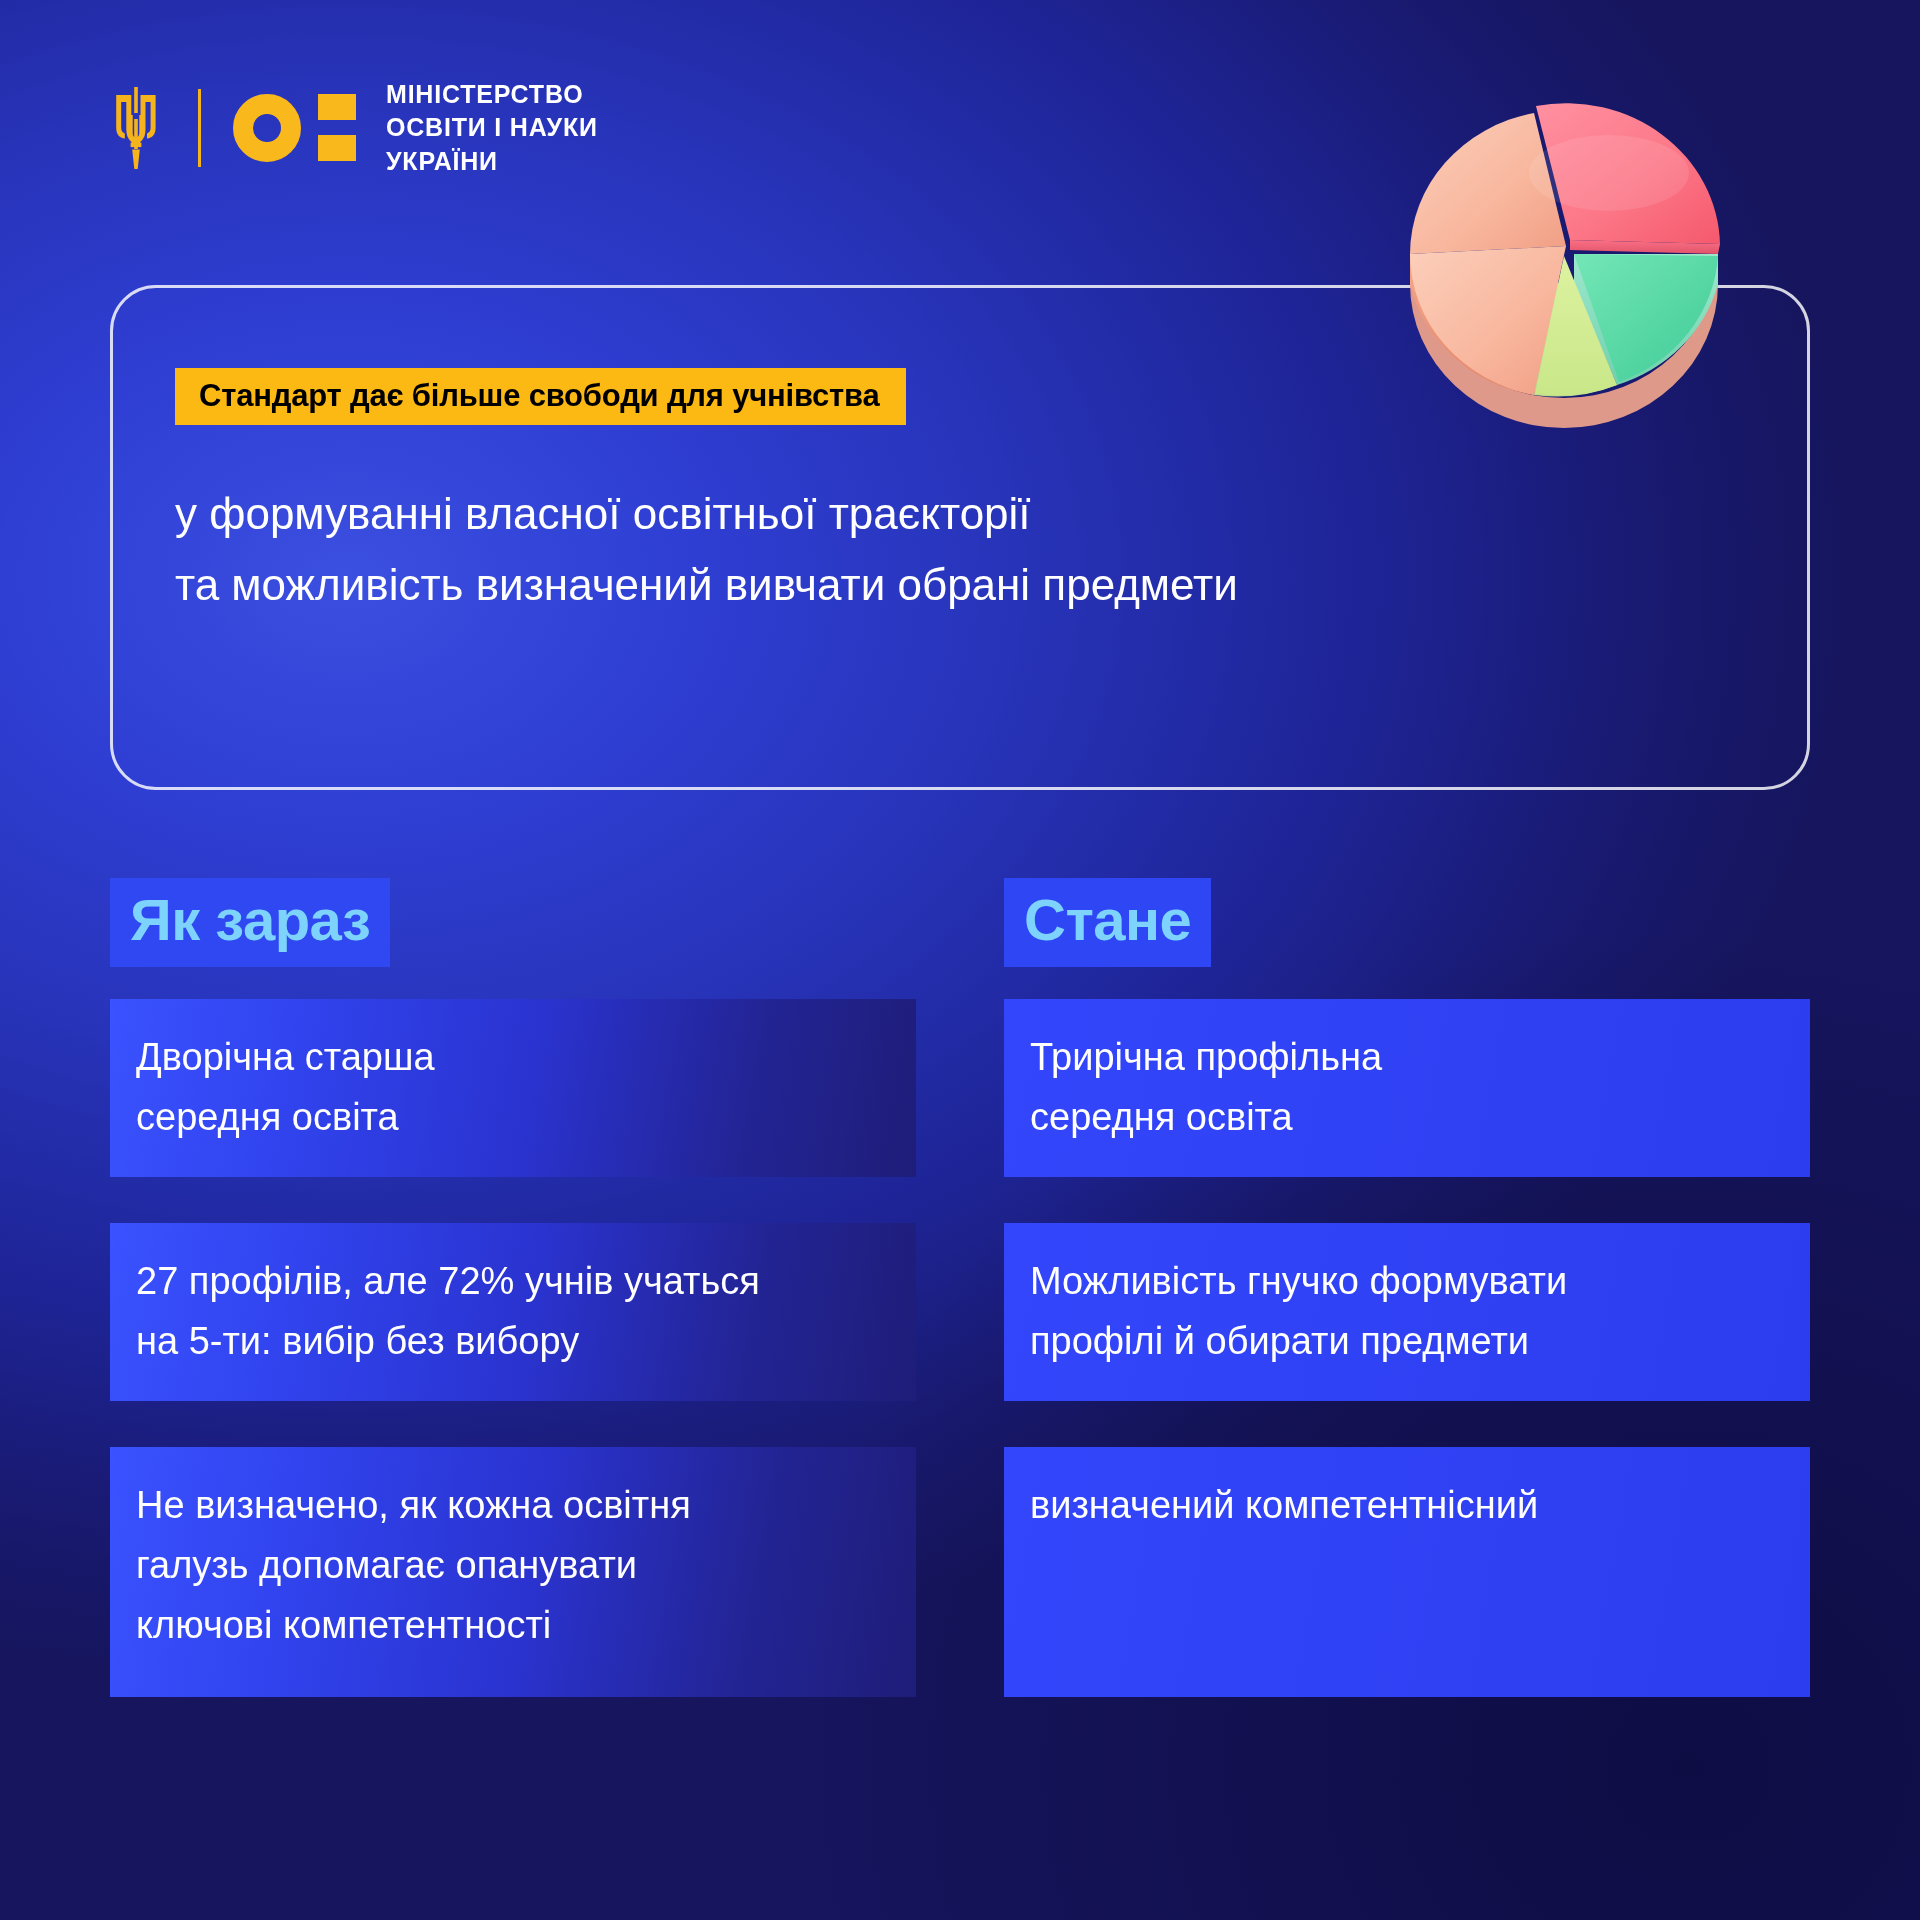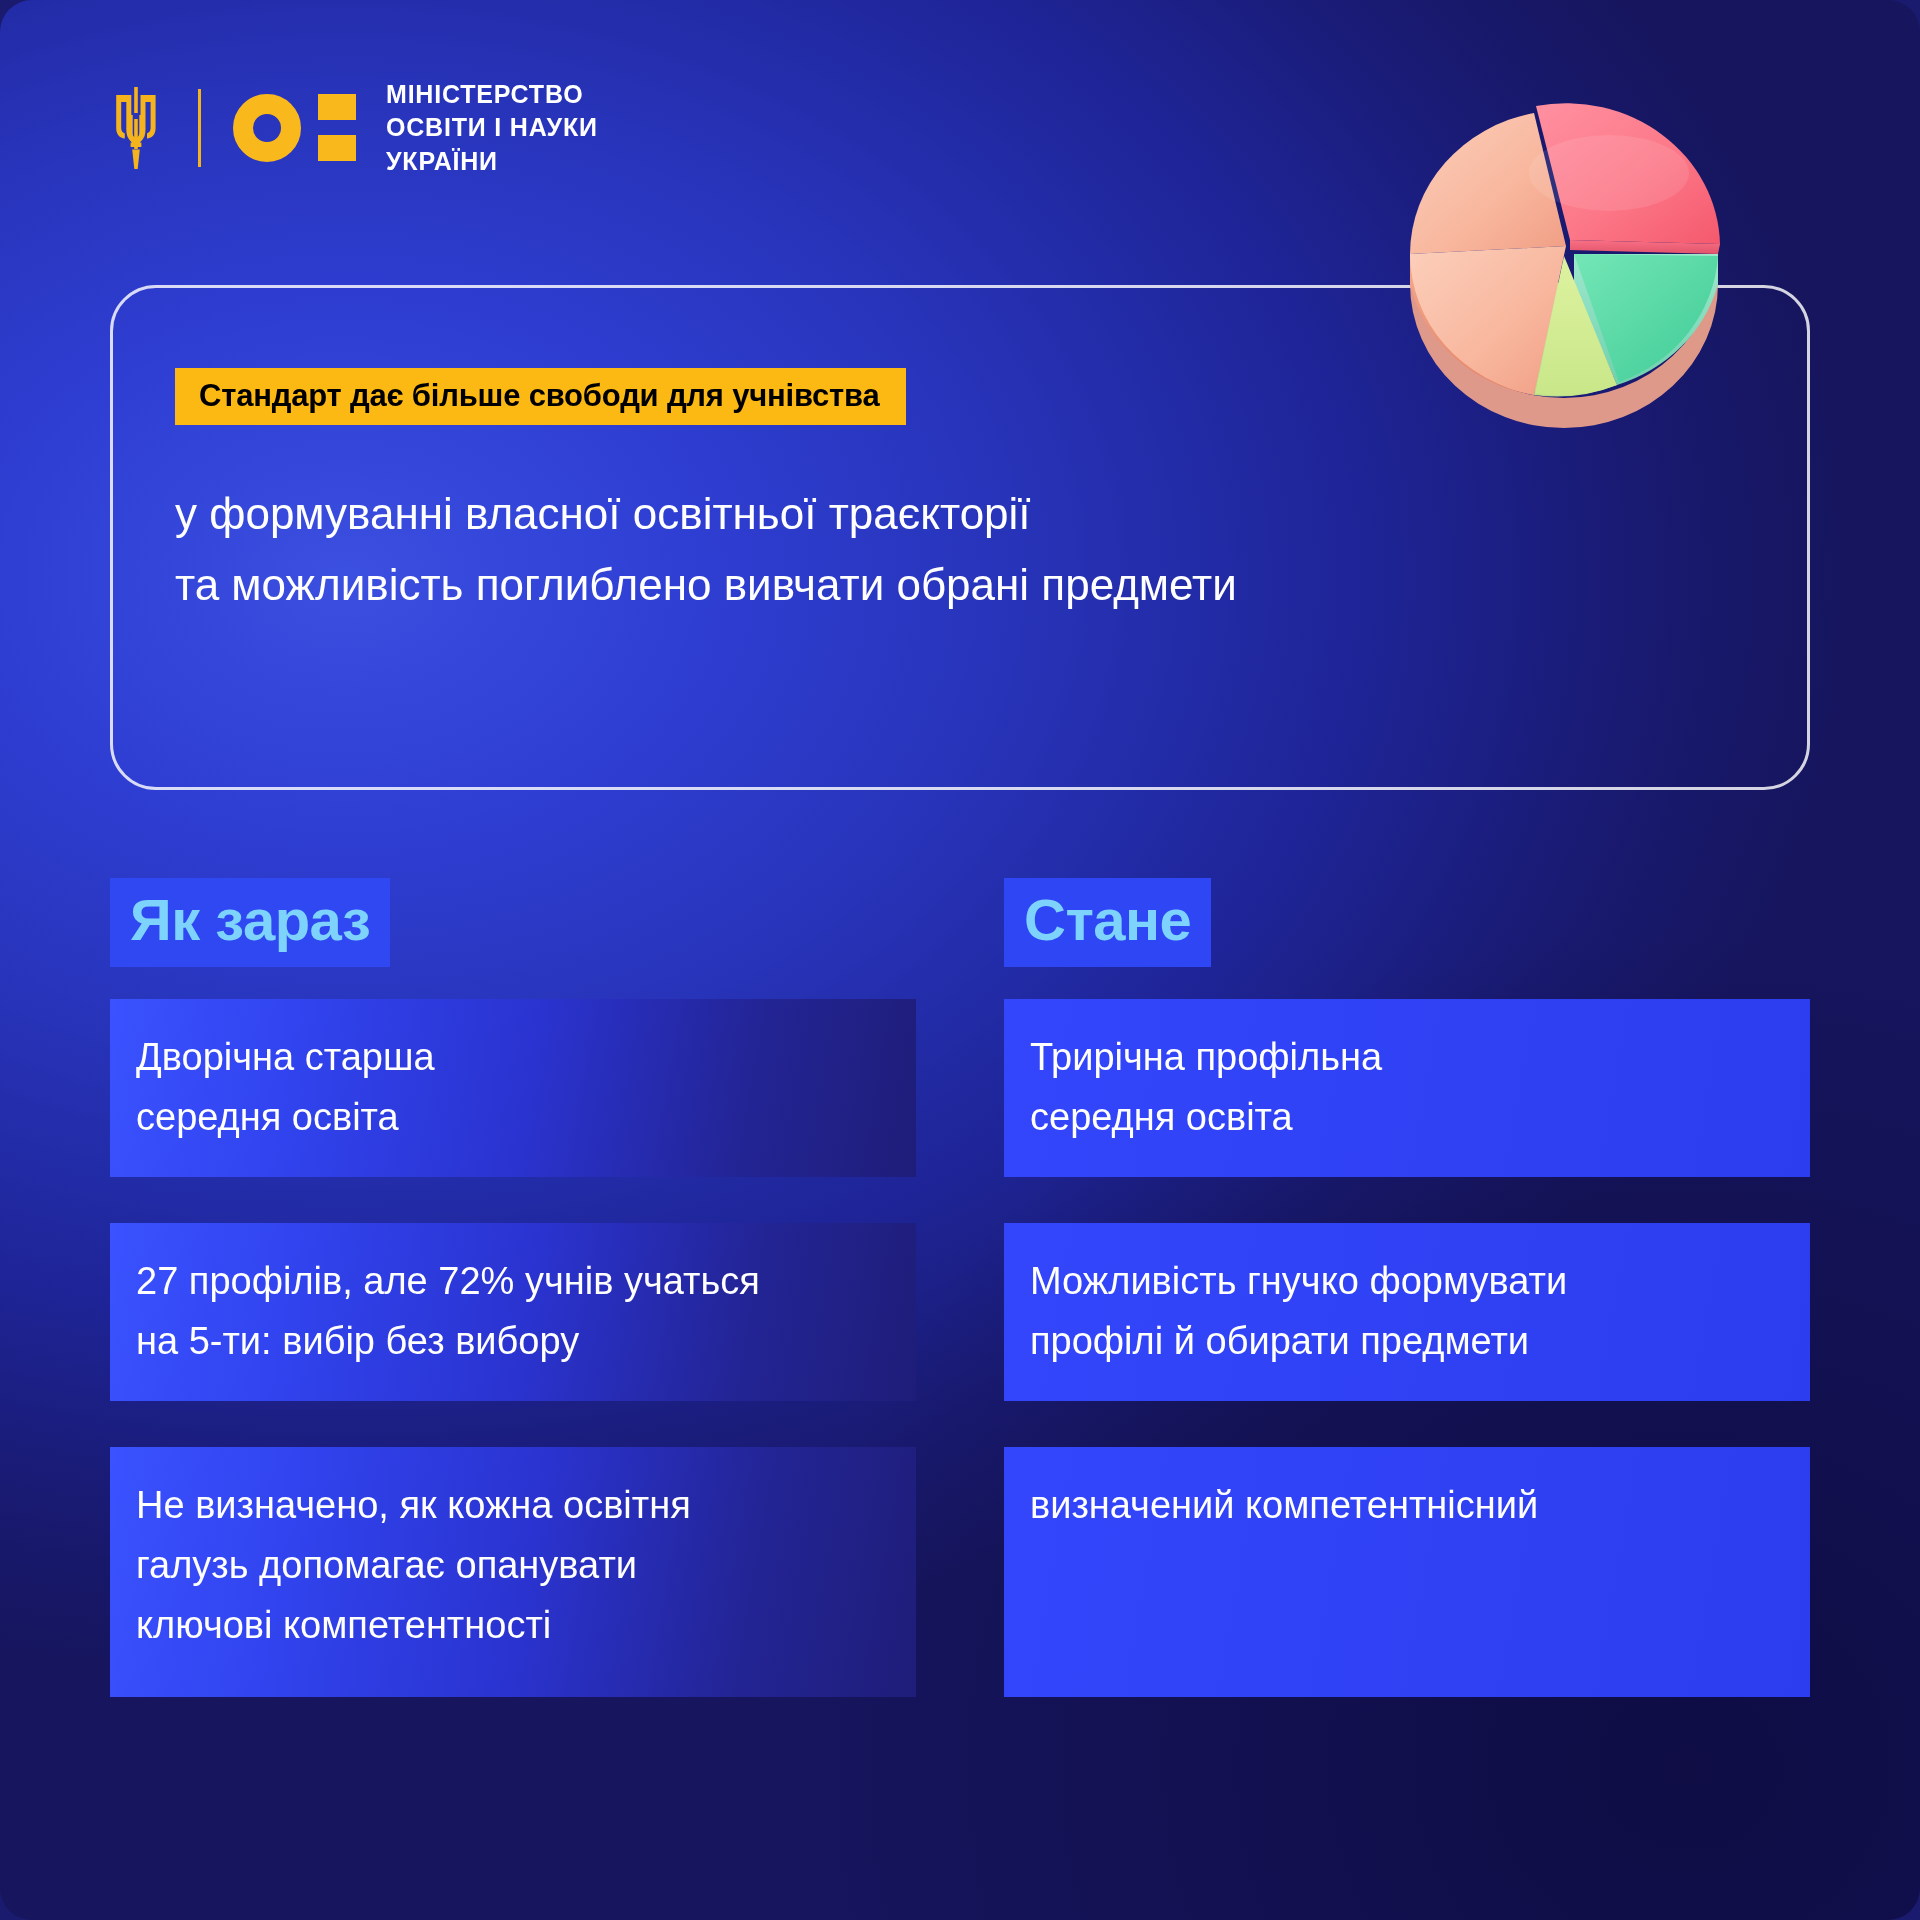--- a/index.html
+++ b/index.html
@@ -13,21 +13,20 @@
   .canvas {
     position: relative;
     width: 1920px;
     height: 1920px;
     overflow: hidden;
     font-family: "Liberation Sans", "DejaVu Sans", sans-serif;
     
     background:
       radial-gradient(ellipse 1500px 1100px at 18% 30%, #3b4fe0 0%, #2f3fd4 22%, #2733b8 45%, #1e2496 68%, #191a72 86%, #16155e 100%),
       linear-gradient(160deg, #2c3ad0 0%, #23269f 45%, #191a6e 100%);
-    border-radius: 32px;
   }
   
   .canvas::after {
     content: "";
     position: absolute; inset: 0;
     background: radial-gradient(ellipse 1300px 1200px at 88% 92%, rgba(12,10,60,0.78) 0%, rgba(14,12,66,0.45) 38%, rgba(20,20,90,0.0) 70%);
     pointer-events: none;
   }
   .canvas > * { position: relative; z-index: 2; }
 
@@ -267,21 +266,21 @@
       <path d="M190 188 L243 317 A154 144 0 0 1 161 326 Z" fill="url(#gLimeTop)"></path>
 
       <ellipse cx="235" cy="105" rx="80" ry="38" fill="#ffffff" opacity="0.10"></ellipse>
     </svg>
   </div>
 
   <div class="headline-card">
     <div class="headline-highlight">Стандарт дає більше свободи для учнівства</div>
     <div class="headline-lines">
       <div>у формуванні власної освітньої траєкторії</div>
-      <div>та можливість поглиблено вивчати обрані предмети</div>
+      <div>та можливість визначений вивчати обрані предмети</div>
     </div>
   </div>
 
   <div class="columns">
 
     <div class="col col-now">
       <div class="col-heading now">Як зараз</div>
 
       <div class="cell h1">
         <div>Дворічна старша</div>

